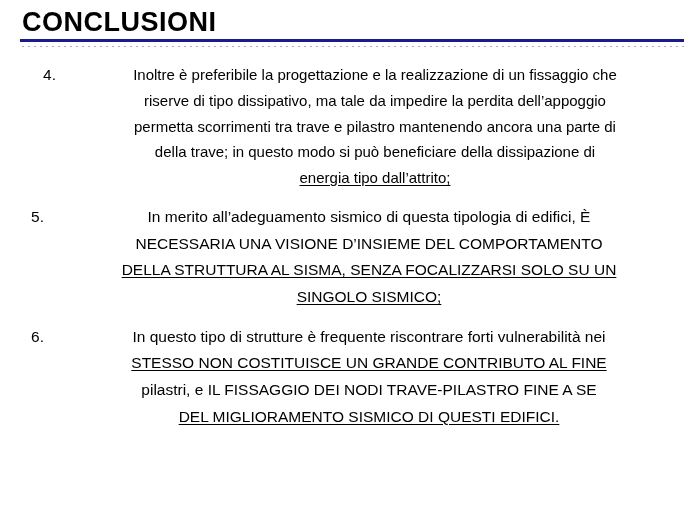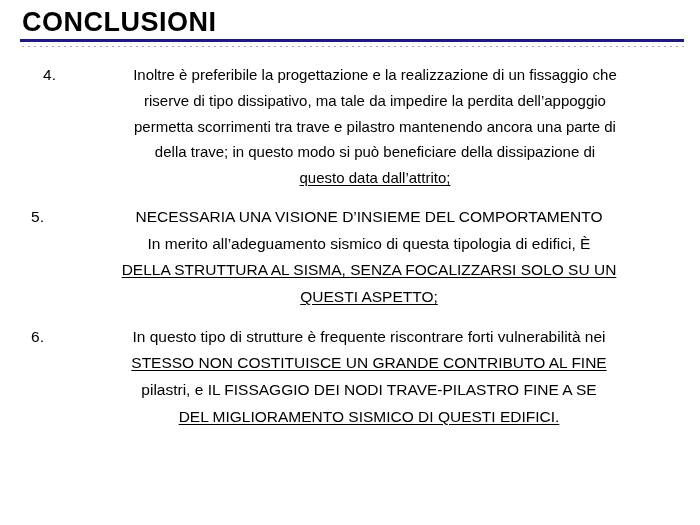--- a/index.html
+++ b/index.html
@@ -101,31 +101,31 @@
 
   <div class="body-list">
 
     <div class="item item-4">
       <div class="marker">4.</div>
       <div class="para">
         <span class="line">Inoltre è preferibile la progettazione e la realizzazione di un fissaggio che</span>
         <span class="line">riserve di tipo dissipativo, ma tale da impedire la perdita dell’appoggio</span>
         <span class="line">permetta scorrimenti tra trave e pilastro mantenendo ancora una parte di</span>
         <span class="line">della trave; in questo modo si può beneficiare della dissipazione di</span>
-        <span class="line u">questo data dall’attrito;</span>
+        <span class="line u">energia tipo dall’attrito;</span>
       </div>
     </div>
 
     <div class="item item-5">
       <div class="marker">5.</div>
       <div class="para">
+        <span class="line">In merito all’adeguamento sismico di questa tipologia di edifici, È</span>
         <span class="line">NECESSARIA UNA VISIONE D’INSIEME DEL COMPORTAMENTO</span>
-        <span class="line">In merito all’adeguamento sismico di questa tipologia di edifici, È</span>
         <span class="line u">DELLA STRUTTURA AL SISMA, SENZA FOCALIZZARSI SOLO SU UN</span>
-        <span class="line u">QUESTI ASPETTO;</span>
+        <span class="line u">SINGOLO SISMICO;</span>
       </div>
     </div>
 
     <div class="item item-6">
       <div class="marker">6.</div>
       <div class="para">
         <span class="line">In questo tipo di strutture è frequente riscontrare forti vulnerabilità nei</span>
         <span class="line u">STESSO NON COSTITUISCE UN GRANDE CONTRIBUTO AL FINE</span>
         <span class="line">pilastri, e IL FISSAGGIO DEI NODI TRAVE-PILASTRO FINE A SE</span>
         <span class="line u">DEL MIGLIORAMENTO SISMICO DI QUESTI EDIFICI.</span>

